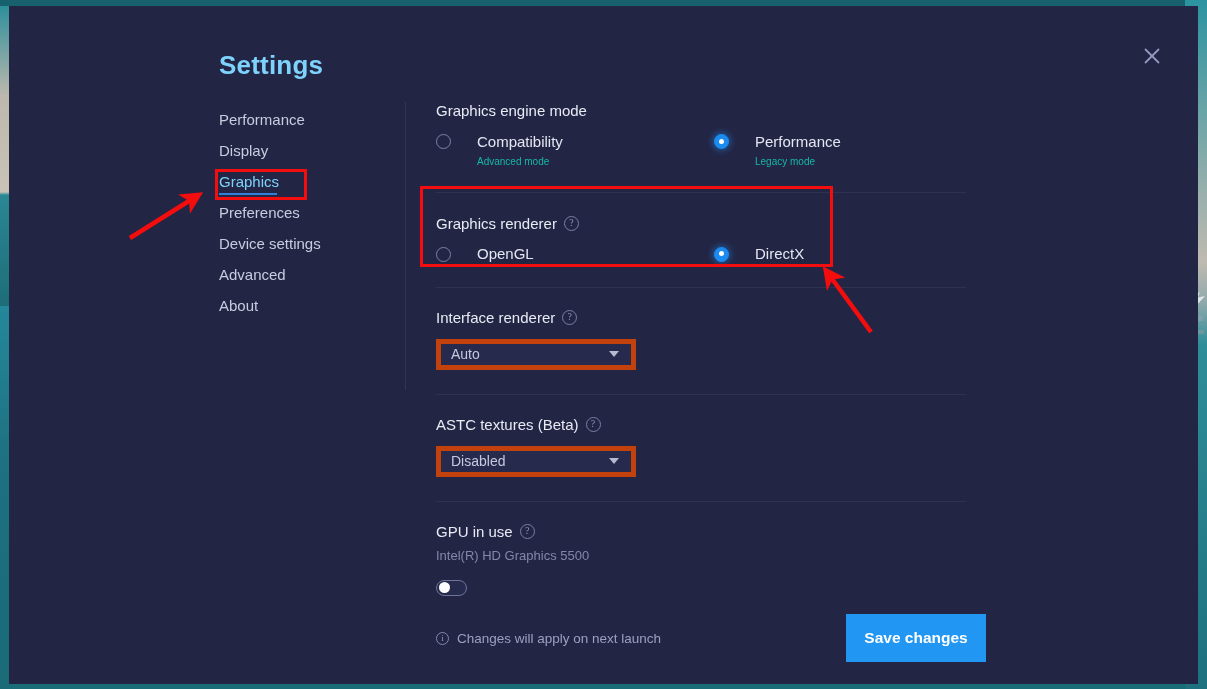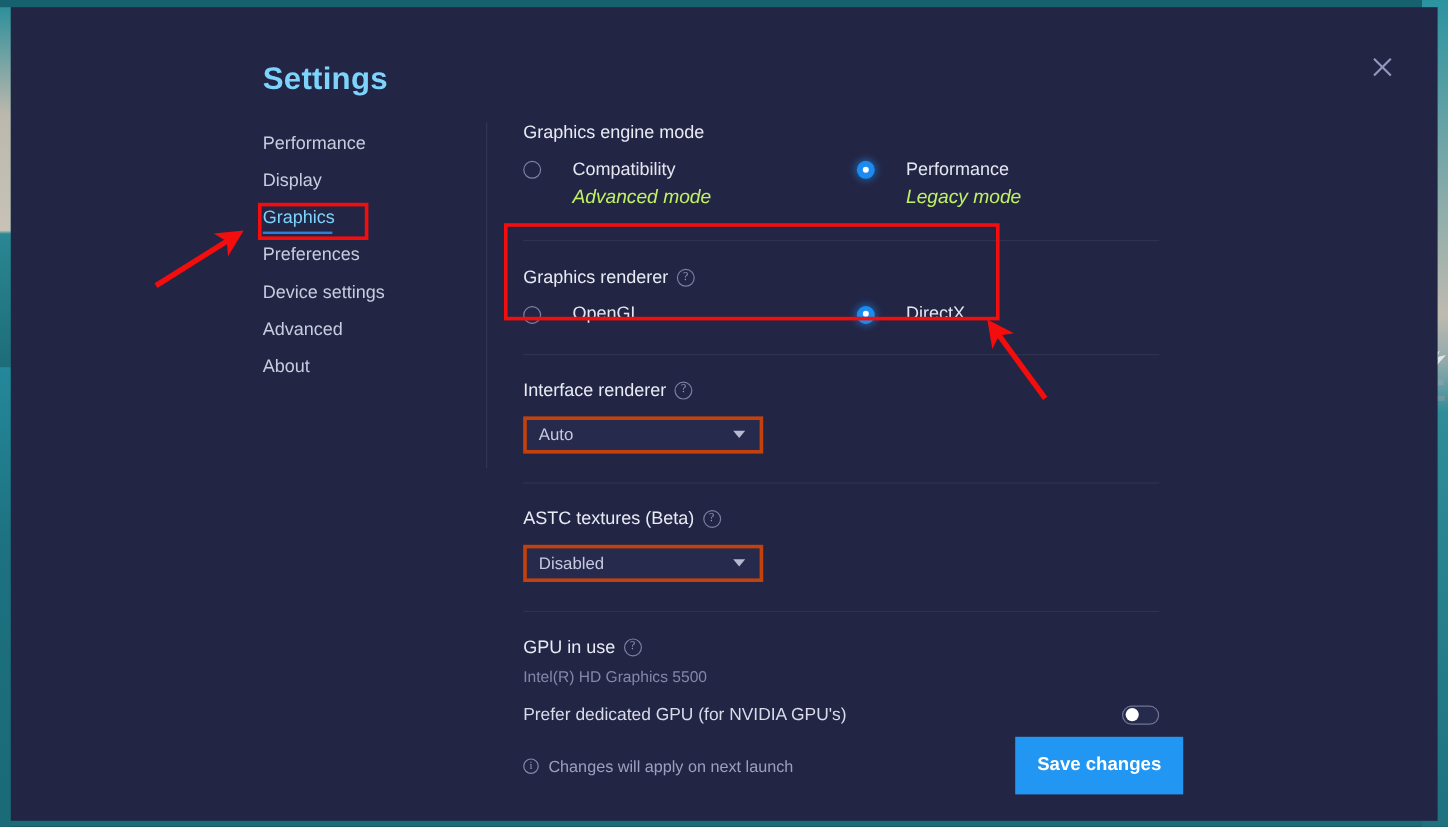--- a/index.html
+++ b/index.html
@@ -153,33 +153,33 @@
   .radio-opt.selected .radio-mark::after {
     content: "";
     position: absolute;
     left: 3.5px; top: 3.5px;
     width: 5px; height: 5px;
     border-radius: 50%;
     background: #ffffff;
   }
   .radio-text { line-height: 1.3; }
   .radio-label { font-size: 15px; color: #e4e6f2; }
-  .radio-sub { font-size: 16px; color: #bef264; margin-top: 2px; font-style: italic; }
+  .radio-sub { font-size: 10px; color: #14b8a6; margin-top: 2px; }
 
   .divider {
     height: 1px;
     background: rgba(255,255,255,0.06);
     width: 530px;
     margin: 21px 0 0 0;
   }
 
   .dropdown {
     margin-top: 13px;
     width: 200px; height: 31px;
-    border: 3px solid #c2410c;
+    border: 5px solid #c2410c;
     background: #262a4c;
     display: flex;
     align-items: center;
     padding: 0 10px;
     cursor: pointer;
     position: relative;
   }
   .dropdown-value { font-size: 14px; color: #c6c9de; }
   .caret {
     position: absolute;
@@ -389,21 +389,20 @@
 
     <div class="divider" style="margin-top:24px"></div>
 
     <div class="section-label" style="margin-top:21px">
       <span>GPU in use</span>
       <span class="help-icon">?</span>
     </div>
     <div class="gpu-name">Intel(R) HD Graphics 5500</div>
 
     <div class="toggle-row">
-      <span class="toggle-label">Prefer dedicated GPU (for NVIDIA GPU's)</span>
       <span class="toggle">
         <span class="knob"></span>
       </span>
     </div>
   </div>
 
   <div id="footer">
     <div id="footer-note">
       <span class="info-icon">i</span>
       <span>Changes will apply on next launch</span>

